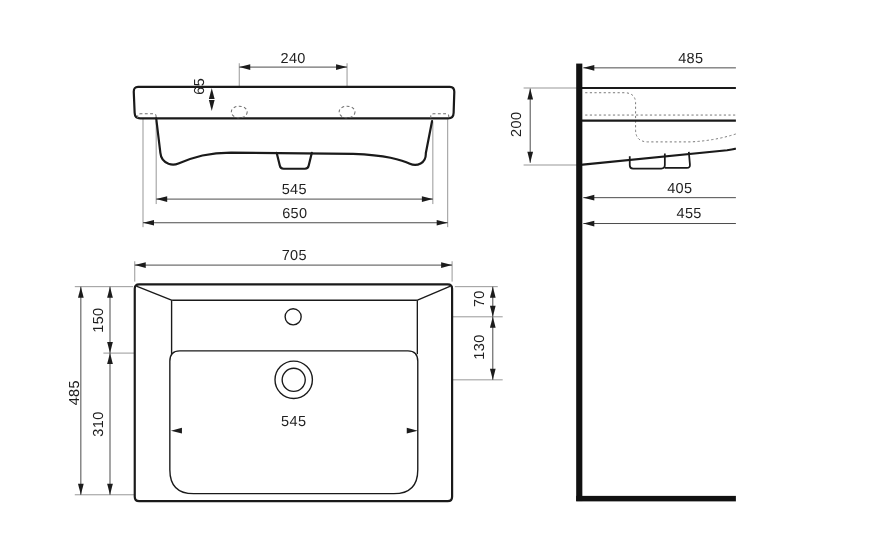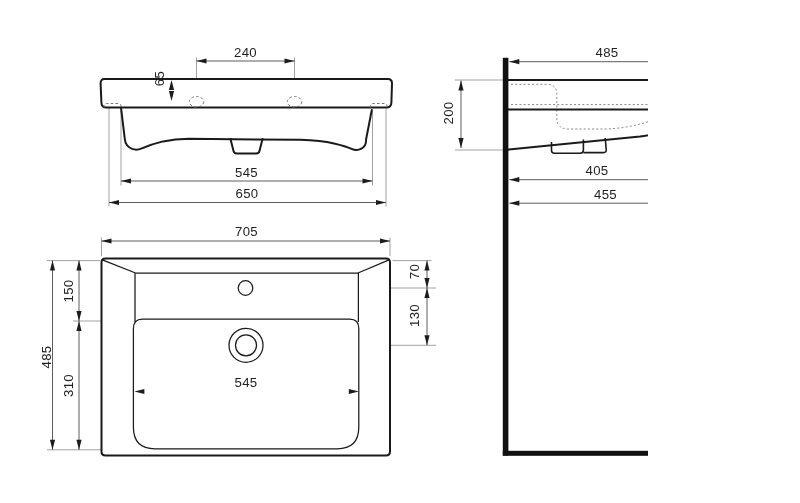--- a/index.html
+++ b/index.html
@@ -1,16 +1,16 @@
 <!DOCTYPE html>
 <html><head>
 <meta charset="utf-8">
 <style>
   html,body{margin:0;padding:0;background:#fff;}
-  .stage{position:relative;width:648px;height:503px;background:#fff;overflow:hidden;}
+  .stage{position:relative;width:648px;height:503px;background:#fff;overflow:hidden;margin-left:21px;}
   svg{display:block;}
   text{font-family:"Liberation Sans","DejaVu Sans",sans-serif;font-size:13.2px;fill:#1f1f1f;letter-spacing:.3px;}
   .thick{stroke:#1a1a1a;stroke-width:2;fill:none;stroke-linejoin:round;stroke-linecap:round;}
   .thickf{stroke:#1a1a1a;stroke-width:2;fill:#ffffff;stroke-linejoin:round;}
   .med{stroke:#1a1a1a;stroke-width:1.25;fill:none;stroke-linejoin:round;}
   .thin{stroke:#8a8a8a;stroke-width:.8;fill:none;}
   .dim{stroke:#4a4a4a;stroke-width:.9;fill:none;}
   .dash{stroke:#6f6f6f;stroke-width:.95;fill:none;stroke-dasharray:2.6 2.2;}
   .dot{stroke:#777;stroke-width:.9;fill:none;stroke-dasharray:2 2.2;}
   .arrow{fill:#1c1c1c;stroke:none;}

